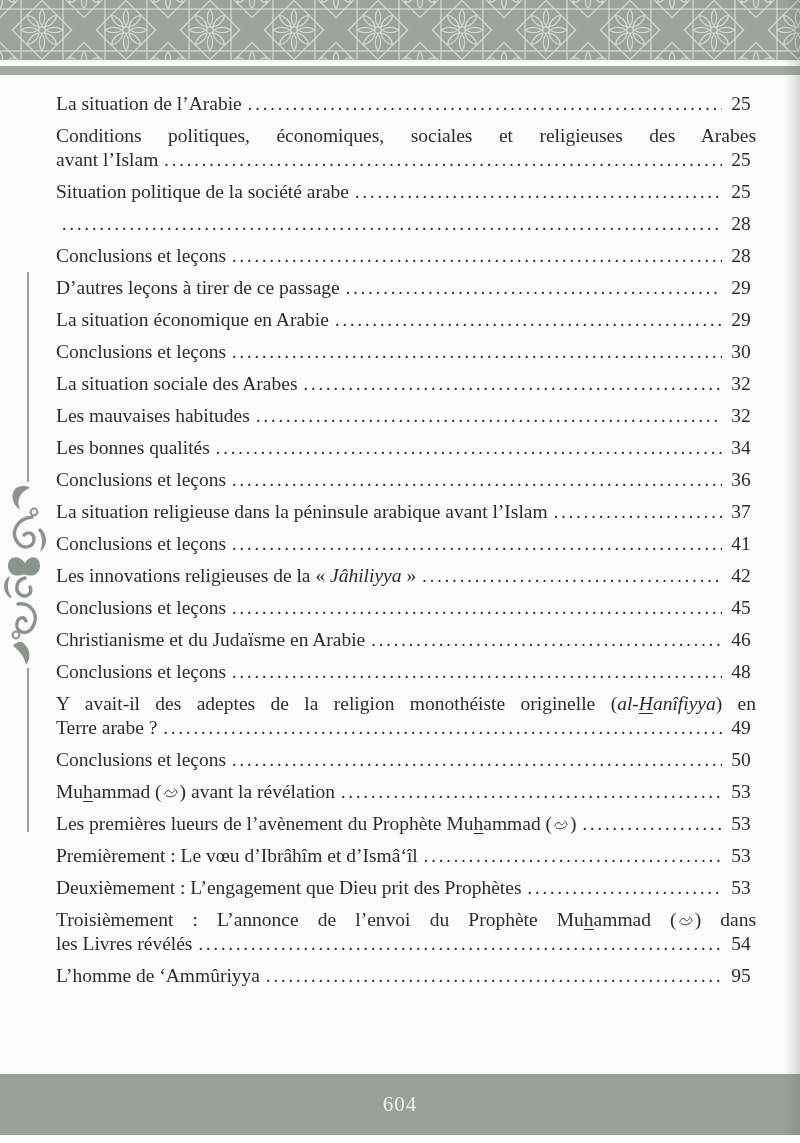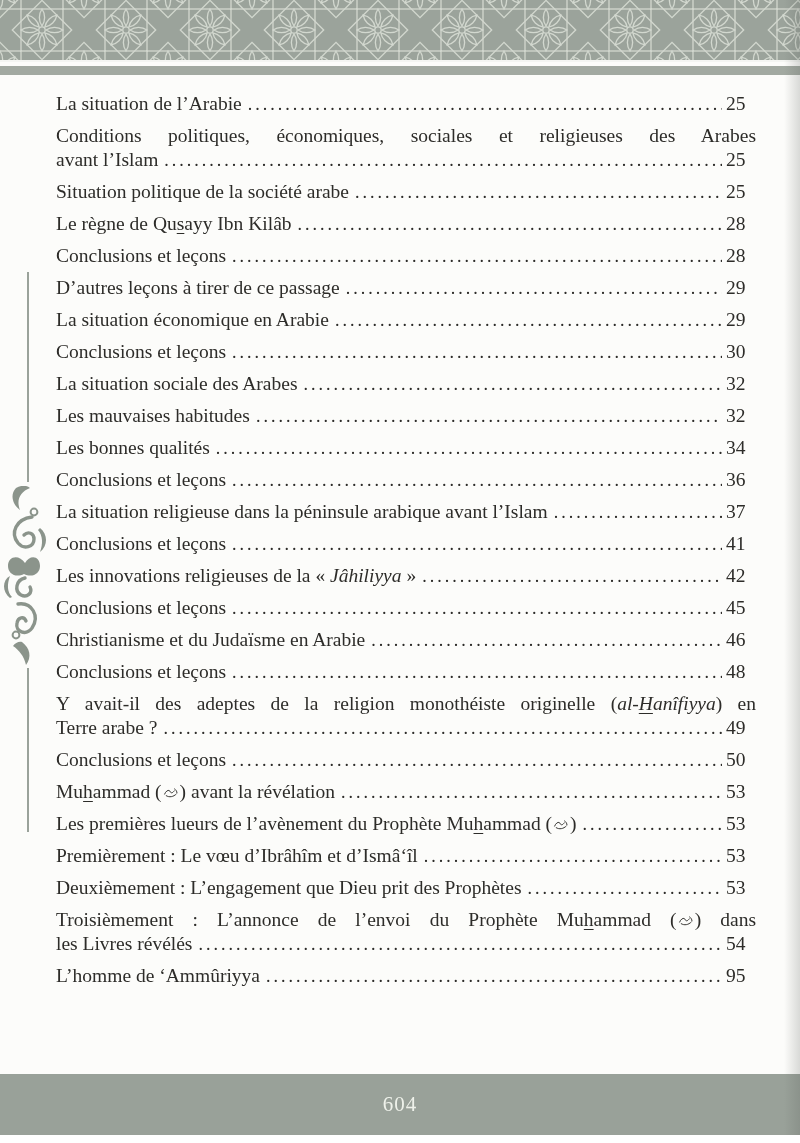--- a/index.html
+++ b/index.html
@@ -32,21 +32,21 @@
   .toc-text{white-space:nowrap;}
   .toc-line.justify .toc-text{white-space:normal;}
   .it{font-style:italic;text-align:center;}
   .un{text-decoration:underline;text-underline-offset:3px;}
   .leader{
     flex:1 1 auto;overflow:hidden;white-space:nowrap;
     margin:0 4px 0 6px;min-width:14px;
     font-size:18px;letter-spacing:3px;color:#2d2c29;
   }
   .leader::after{content:"...................................................................................................................................................";}
-  .pg{flex:0 0 auto;min-width:30px;text-align:left;}
+  .pg{flex:0 0 auto;min-width:30px;text-align:center;}
   .saw{display:inline-block;vertical-align:-1px;line-height:0;margin:0 1px;}
   
   .footer-band{
     position:absolute;left:0;right:0;bottom:0;height:61px;
     background:#99a199;display:flex;align-items:center;justify-content:center;
   }
   .folio{color:#eef1ea;font-size:21px;letter-spacing:1px;}
 </style>
 </head>
 <body>
@@ -122,21 +122,20 @@
       </div>
       <div class="toc-entry">
         <div class="toc-line last">
           <span class="toc-text"><span>Situation politique de la société arabe</span></span>
           <span class="leader"></span>
           <span class="pg">25</span>
         </div>
       </div>
       <div class="toc-entry">
         <div class="toc-line last">
-          <span class="toc-text"><span>Le règne de Qu</span><span class="un">s</span><span>ayy Ibn Kilâb</span></span>
           <span class="leader"></span>
           <span class="pg">28</span>
         </div>
       </div>
       <div class="toc-entry">
         <div class="toc-line last">
           <span class="toc-text"><span>Conclusions et leçons</span></span>
           <span class="leader"></span>
           <span class="pg">28</span>
         </div>

